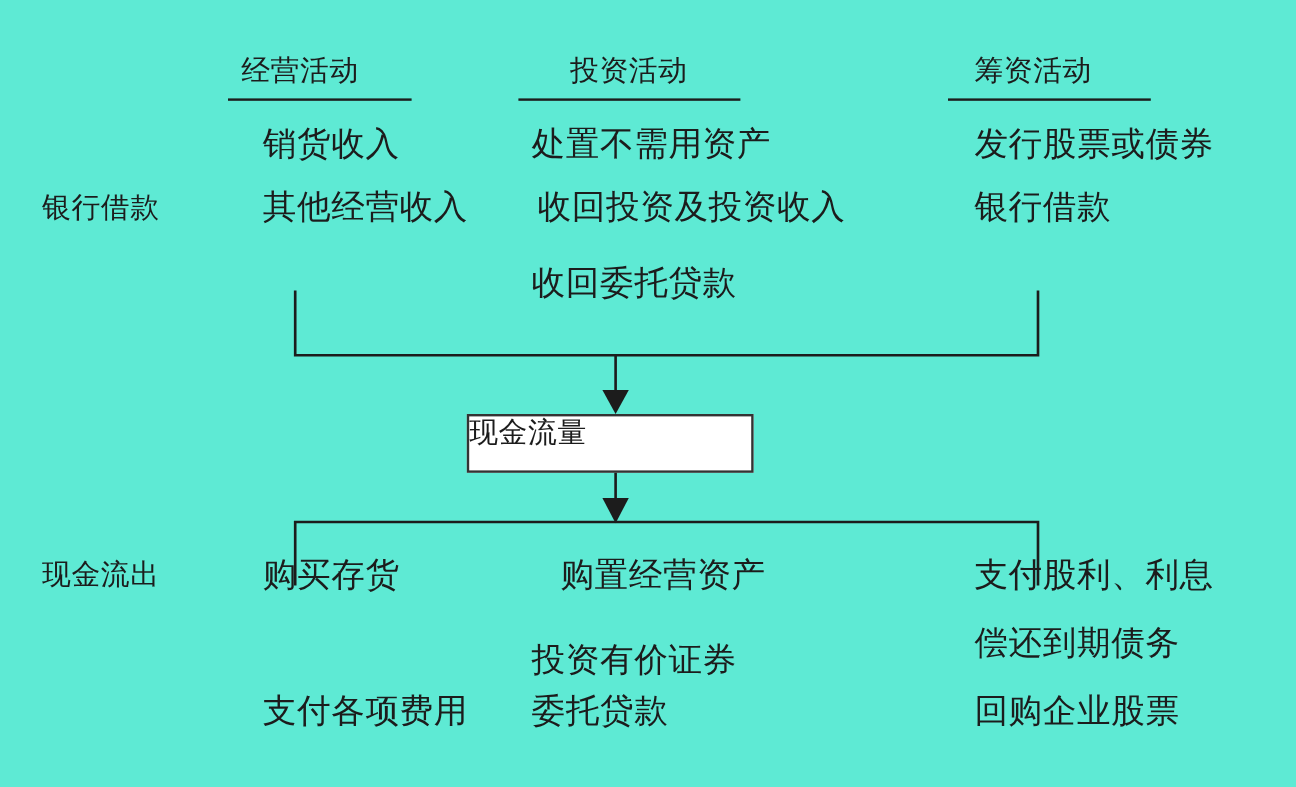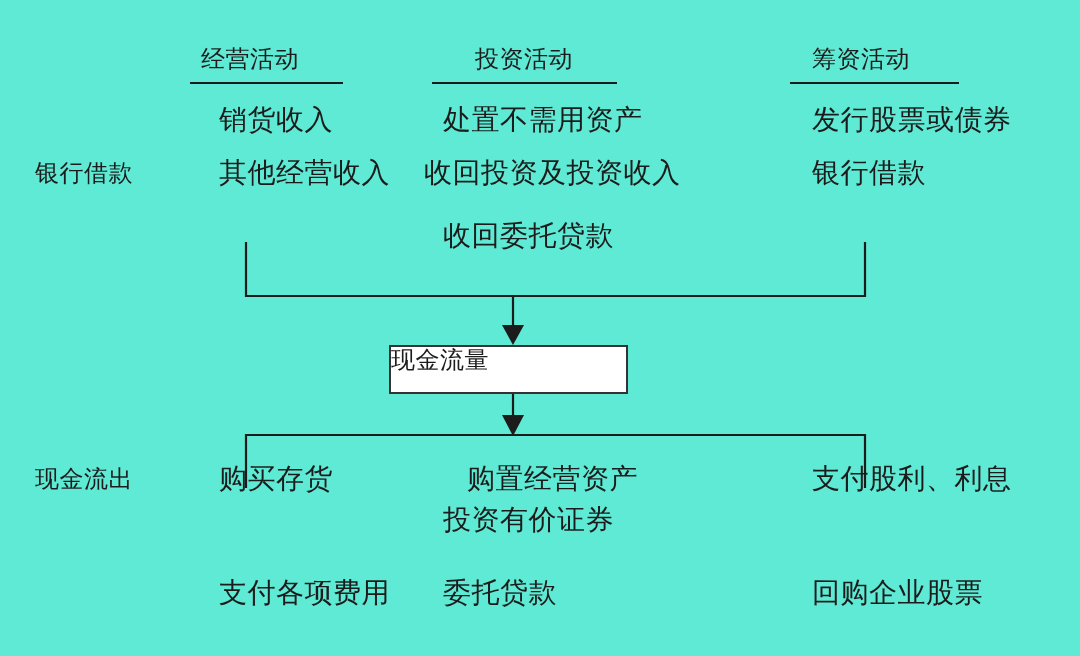--- a/index.html
+++ b/index.html
@@ -86,38 +86,39 @@
   <div class="head-rule" style="left:790px; top:82px; width:169px;"></div>
 
   <div class="txt row-label" style="left:35px; top:158px;">银行借款</div>
 
   <div class="txt row-label" style="left:35px; top:464px;">现金流出</div>
 
   <div class="txt" style="left:219px; top:105px;">销货收入</div>
   <div class="txt" style="left:219px; top:158px;">其他经营收入</div>
 
   <div class="txt" style="left:443px; top:105px;">处置不需用资产</div>
-  <div class="txt" style="left:424px; top:158px;">收回投资及投资收入</div>
+  <div class="txt" style="left:448px; top:158px;">收回投资及投资收入</div>
   <div class="txt" style="left:443px; top:221px;">收回委托贷款</div>
 
   <div class="txt" style="left:812px; top:105px;">发行股票或债券</div>
   <div class="txt" style="left:812px; top:158px;">银行借款</div>
 
   <div class="flow-box" style="left:389px; top:345px; width:239px; height:49px;">
     <span class="box-text">现金流量</span>
   </div>
 
   <div class="txt" style="left:219px; top:464px;">购买存货</div>
   <div class="txt" style="left:219px; top:578px;">支付各项费用</div>
 
   <div class="txt" style="left:467px; top:464px;">购置经营资产</div>
-  <div class="txt" style="left:443px; top:505px;">投资有价证券</div>
+  <div class="txt" style="left:443px; top:535px;">投资有价证券</div>
   <div class="txt" style="left:443px; top:578px;">委托贷款</div>
 
   <div class="txt" style="left:812px; top:464px;">支付股利、利息</div>
+  <div class="txt" style="left:812px; top:521px;">偿还到期债务</div>
   <div class="txt" style="left:812px; top:578px;">回购企业股票</div>
 
   <svg class="wires" viewBox="0 0 1080 656">
 
     <path d="M 246 242 L 246 296 L 865 296 L 865 242"></path>
 
     <line x1="513" y1="296" x2="513" y2="330"></line>
     <polygon points="502,325 524,325 513,345"></polygon>
 
     <line x1="513" y1="394" x2="513" y2="420"></line>

